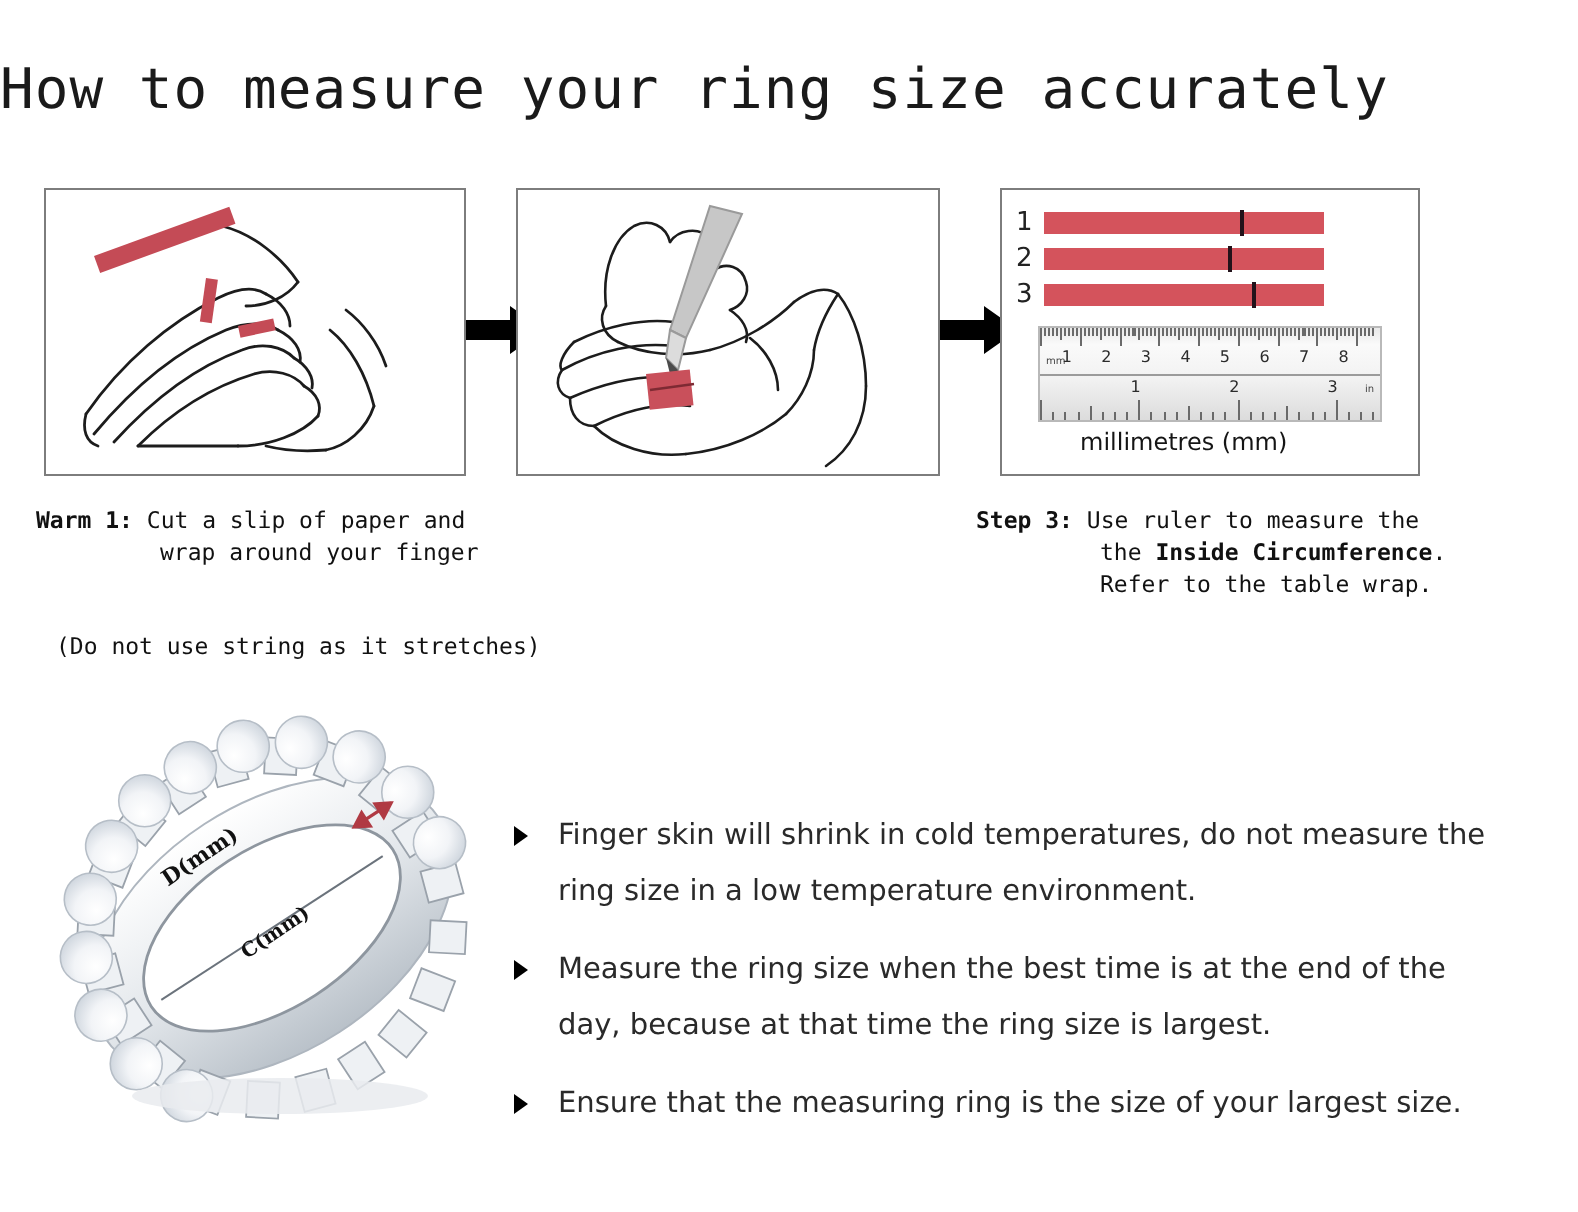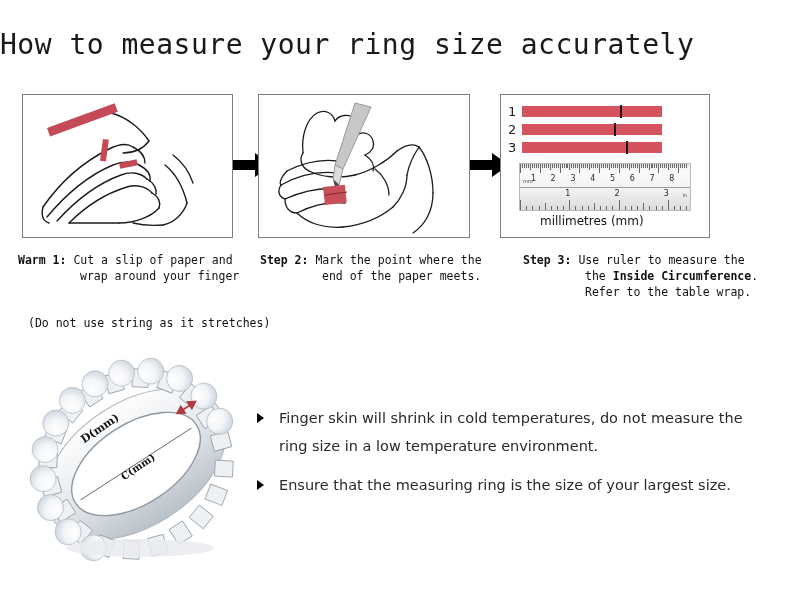--- a/index.html
+++ b/index.html
@@ -29,21 +29,21 @@
 
   
   .caption{
     position:absolute;
     font-family:"DejaVu Sans Mono","Liberation Mono",monospace;
     font-size:11.5px;line-height:16px;color:#111;
   }
   .caption b{font-weight:bold;}
   #cap1{left:18px;top:252px;width:230px;}
   #cap2{left:260px;top:252px;width:235px;}
-  #cap3{left:523px;top:252px;width:250px;}
+  #cap3{left:488px;top:252px;width:250px;}
   .cap-ind{display:block;padding-left:62px;}
   .cap-ind3{display:block;padding-left:62px;}
 
   .note{
     position:absolute;
     font-family:"DejaVu Sans Mono","Liberation Mono",monospace;
     font-size:11.5px;color:#111;white-space:nowrap;
   }
   #note1{left:28px;top:316px;}
   #note3{left:500px;top:316px;}
@@ -330,24 +330,20 @@
     </div>
 
   <div class="mmlabel">millimetres (mm)</div>
 
   <div class="caption" id="cap1">
     <b>Warm 1:</b><span> Cut a slip of paper and</span>
     <span class="cap-ind">wrap around your finger</span>
   </div>
   <div class="note" id="note1">(Do not use string as it stretches)</div>
 
-  <div class="caption" id="cap2">
-    <b>Step 2:</b><span> Mark the point where the</span>
-    <span class="cap-ind">end of the paper meets.</span>
-  </div>
 
   <div class="caption" id="cap3">
     <b>Step 3:</b><span> Use ruler to measure the</span>
     <span class="cap-ind3"><span>the </span><b>Inside Circumference</b><span>.</span></span>
     <span class="cap-ind3">Refer to the table wrap.</span>
   </div>
 
   <div class="ring-wrap">
     <svg viewBox="0 0 228 222" width="228" height="222">
       <defs>
@@ -487,17 +483,21 @@
   <span class="ring-label" id="lblD">D(mm)</span>
   <span class="ring-label" id="lblC">C(mm)</span>
 
   <div class="tips">
     <div class="tip">
       <span class="bullet"></span>
       <span>Finger skin will shrink in cold temperatures, do not measure the ring size in a low temperature environment.</span>
     </div>
     <div class="tip">
       <span class="bullet"></span>
+      <span>Measure the ring size when the best time is at the end of the day, because at that time the ring size is largest.</span>
+    </div>
+    <div class="tip">
+      <span class="bullet"></span>
       <span>Ensure that the measuring ring is the size of your largest size.</span>
     </div>
   </div>
 
 </div>
 
 </body></html>

